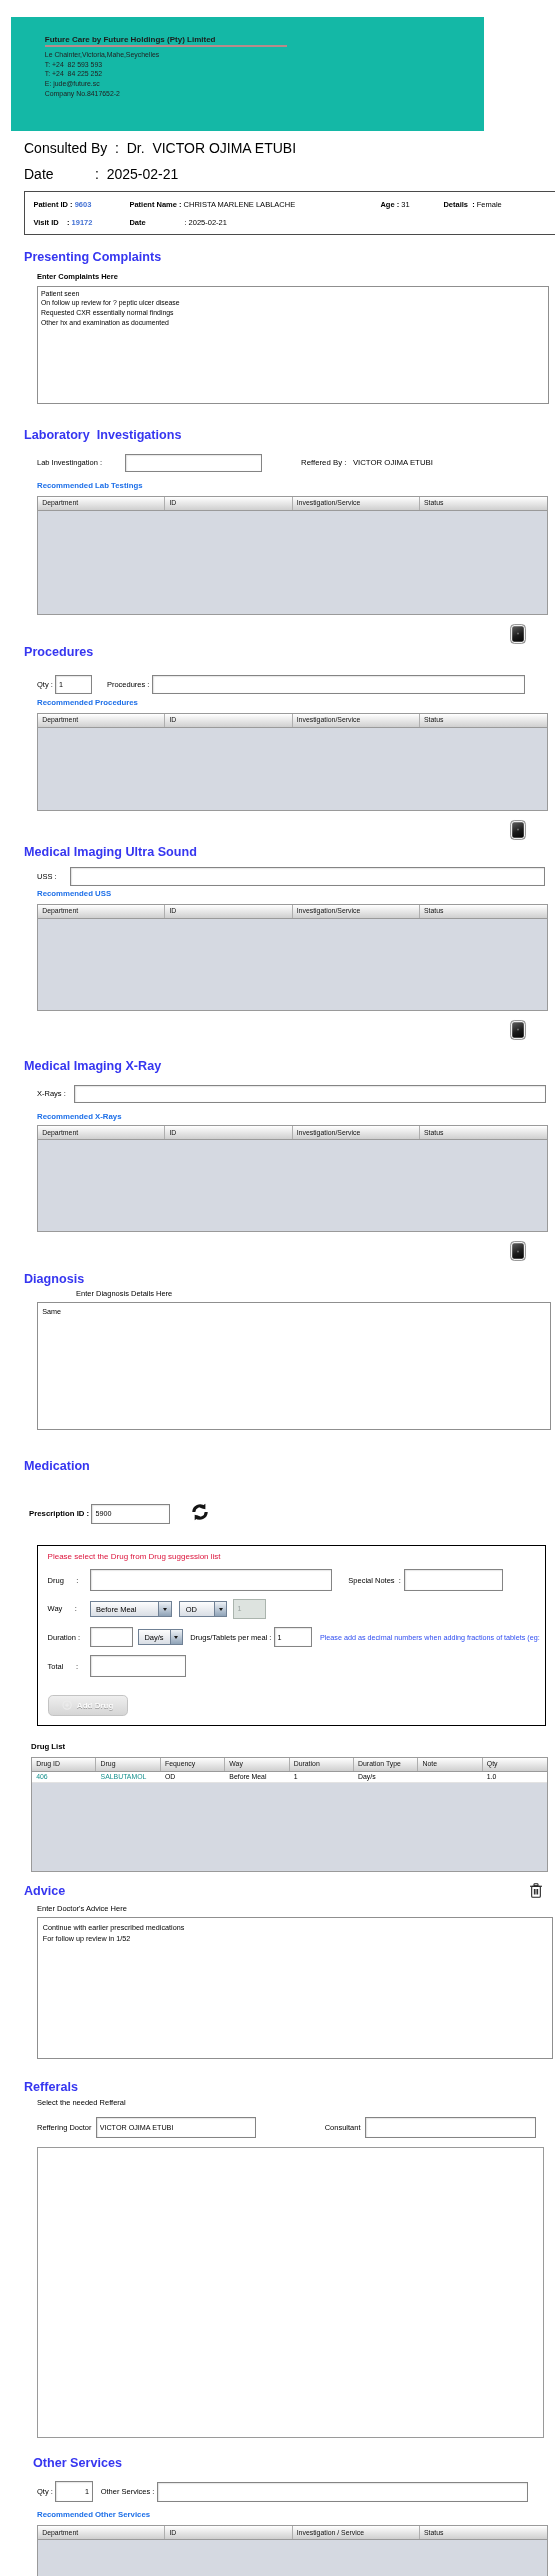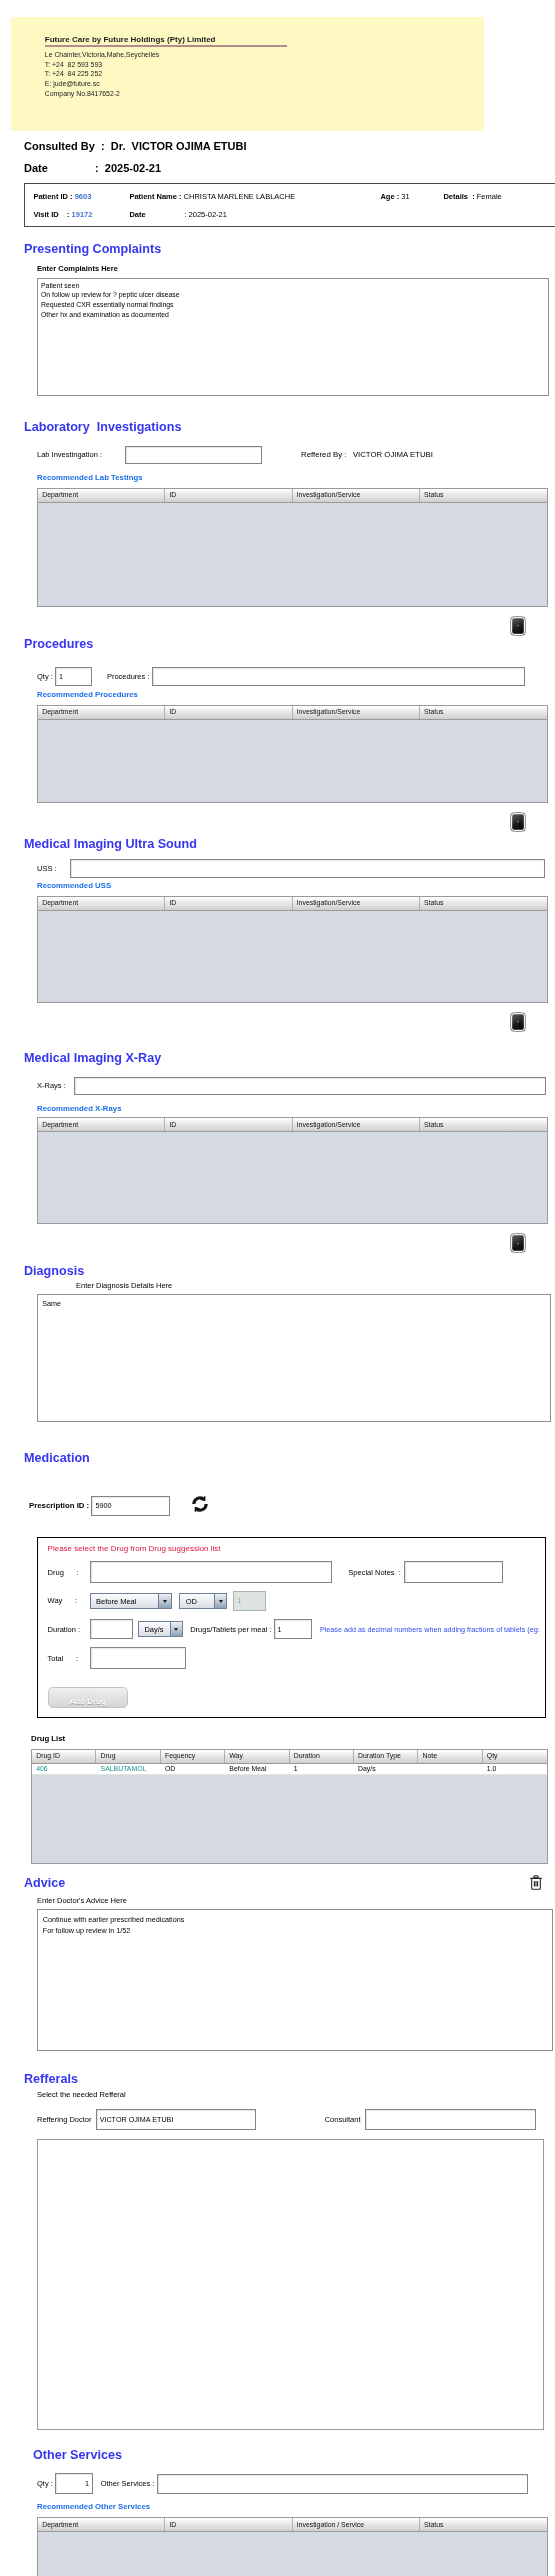--- a/index.html
+++ b/index.html
@@ -2,28 +2,28 @@
 <html style="font-size:9.6px"><head>
 <meta charset="utf-8">
 <style>
   html,body{margin:0;padding:0;}
   body{
     width:556px;height:2576px;overflow:hidden;background:#ffffff;
     font-family:"Liberation Sans",sans-serif;color:#000;font-size:7.8px;
     position:relative;
   }
   
-  .header-card{margin:16.7px 0 0 10.8px;width:473px;height:114px;background:#fef9c3;position:relative;}
+  .header-card{margin:16.7px 0 0 10.8px;width:473px;height:114px;background:#14b8a6;position:relative;}
   .company-block{position:absolute;left:34px;top:18px;}
   .company-name{font-weight:bold;font-size:8px;color:#1c1c1c;padding-bottom:1.8px;}
   .company-rule{width:242px;height:1.2px;background:#b98a8a;margin-bottom:3.6px;}
   .company-line{font-size:6.9px;color:#222;line-height:9.6px;white-space:pre;}
   .logo{position:absolute;left:348px;top:3px;}
   
-  .line-row{margin:9.6px 0 0 24px;font-weight:bold;font-size:11px;display:flex;white-space:pre;}
+  .line-row{margin:9.6px 0 0 24px;font-weight:normal;font-size:14px;display:flex;white-space:pre;}
   .line-row .lab{width:71px;}
   
   .patient-box{margin:9.6px 6px 0 24px;width:514px;border:0.6px solid #4a4a4a;padding:6.6px 7.2px 7.8px 8.4px;background:#fff;}
   .p-row{display:flex;white-space:pre;font-size:7.5px;margin-top:1.2px;}
   .p-row + .p-row{margin-top:8.4px;}
   .p-lab{font-weight:bold;}
   .p-id{color:#4472d4;font-weight:bold;}
   .pw160{width:96px;}.pw420{width:251px;}.pw105{width:63px;}
   
   .sec-title{color:#3636f0;font-weight:bold;font-size:12.6px;margin:0 0 0 24px;white-space:pre;}
@@ -57,21 +57,21 @@
      background:linear-gradient(#eef2f6,#8fa3b8);display:flex;align-items:center;justify-content:center;}
   .tri{width:0;height:0;border:2.4px solid transparent;border-top:3px solid #1a1a1a;margin-top:3px;}
   
   .med-box{margin:6px 0 0 37px;width:507px;border:1.2px solid #000;padding:4.8px 0 0 0;background:#fff;overflow:hidden;}
   .warn{color:#dc143c;font-size:8px;margin:1.2px 0 2.4px 9.6px;}
   .m-row{display:flex;align-items:center;margin:8.4px 0 0 9.6px;font-size:7.5px;white-space:pre;}
   .m-lab{width:42px;}
   .note-blue{color:#2f4df0;font-size:7.2px;margin-left:8.4px;white-space:nowrap;overflow:hidden;}
   .add-btn{margin:18px 0 9.6px 9.6px;width:80px;height:21px;border-radius:4.8px;border:0.6px solid #c3c3c3;
      background:linear-gradient(#efefef,#d5d5d5);display:flex;align-items:center;justify-content:center;gap:4.8px;
-     color:#fafafa;font-weight:bold;font-size:8px;text-shadow:0 0.6px 0.6px #9f9f9f;cursor:default;flex-direction:column;}
+     color:#fafafa;font-weight:bold;font-size:8px;text-shadow:0 0.6px 0.6px #9f9f9f;cursor:default;}
   .drug-row{display:flex;background:#fff;border-bottom:0.6px solid #e3e3e3;height:10.8px;}
   .drug-row .td{width:12.5%;font-size:6.9px;padding:1.2px 0 0 4.2px;box-sizing:border-box;}
   .teal{color:#17918e;}
   
   .advice-head{display:flex;justify-content:space-between;align-items:flex-start;margin:8.4px 12px 0 0;}
   
   .ref-box{margin:9.6px 0 0 37px;width:505px;height:289px;border:0.6px solid #9a9a9a;background:#fff;}
 </style>
 </head>
 <body>

